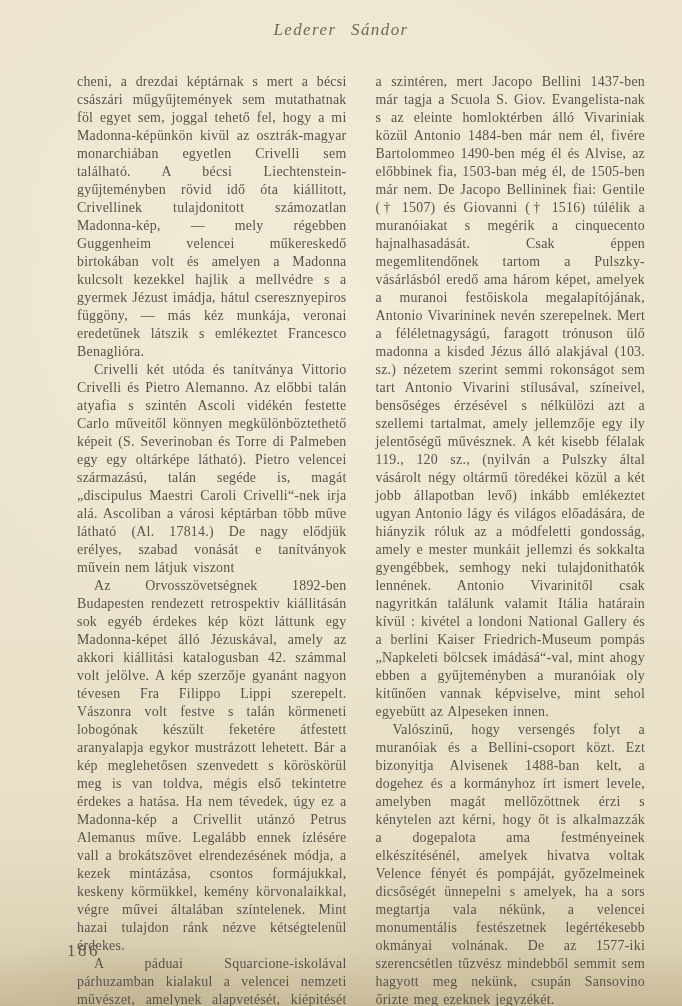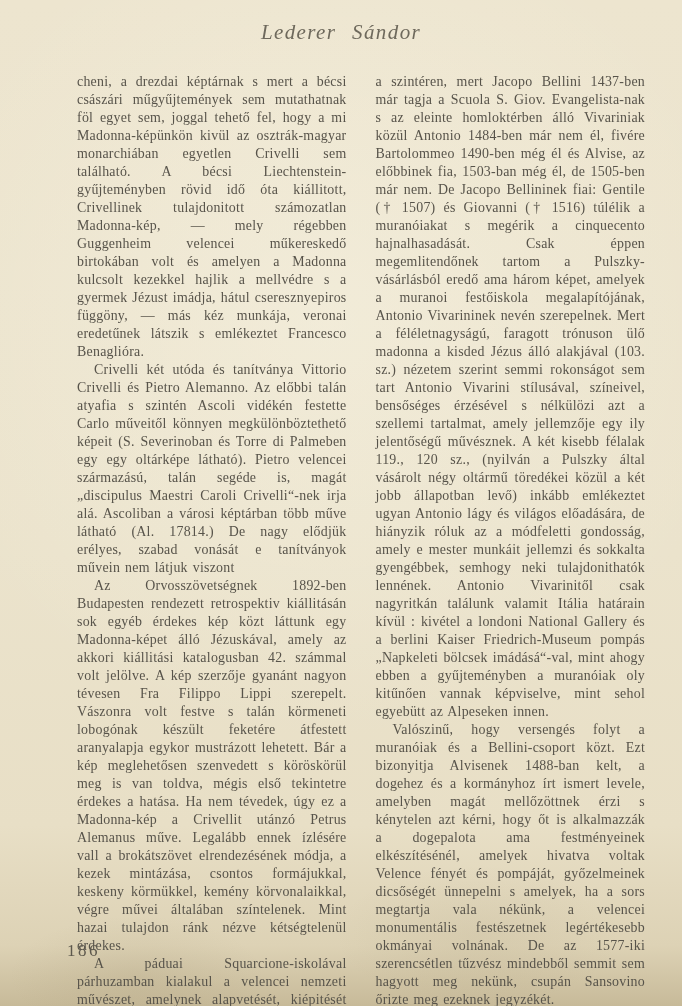--- a/index.html
+++ b/index.html
@@ -20,21 +20,21 @@
     font-family: "Liberation Serif", "DejaVu Serif", serif;
     color: #57534a;
   }
   .running-head {
     position: absolute;
     top: 20px;
     left: 0;
     width: 100%;
     text-align: center;
     font-style: italic;
-    font-size: 21px;
+    font-size: 17px;
     letter-spacing: 1.4px;
     word-spacing: 9px;
     color: #6e695c;
   }
   .columns {
     position: absolute;
     top: 73px;
     left: 61px;
     right: 37px;
     display: flex;

